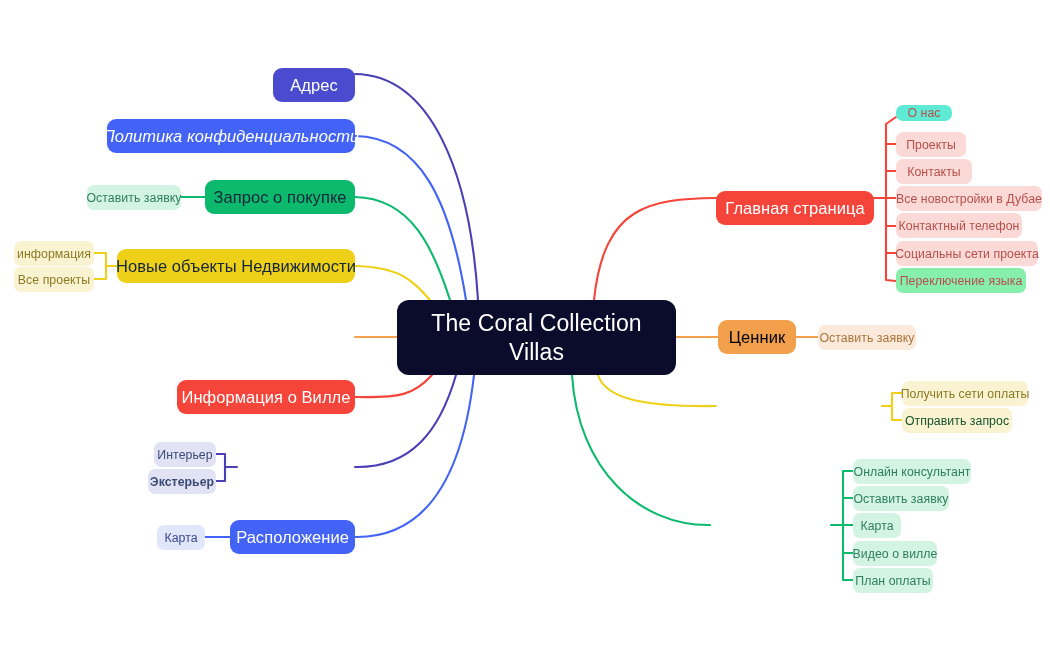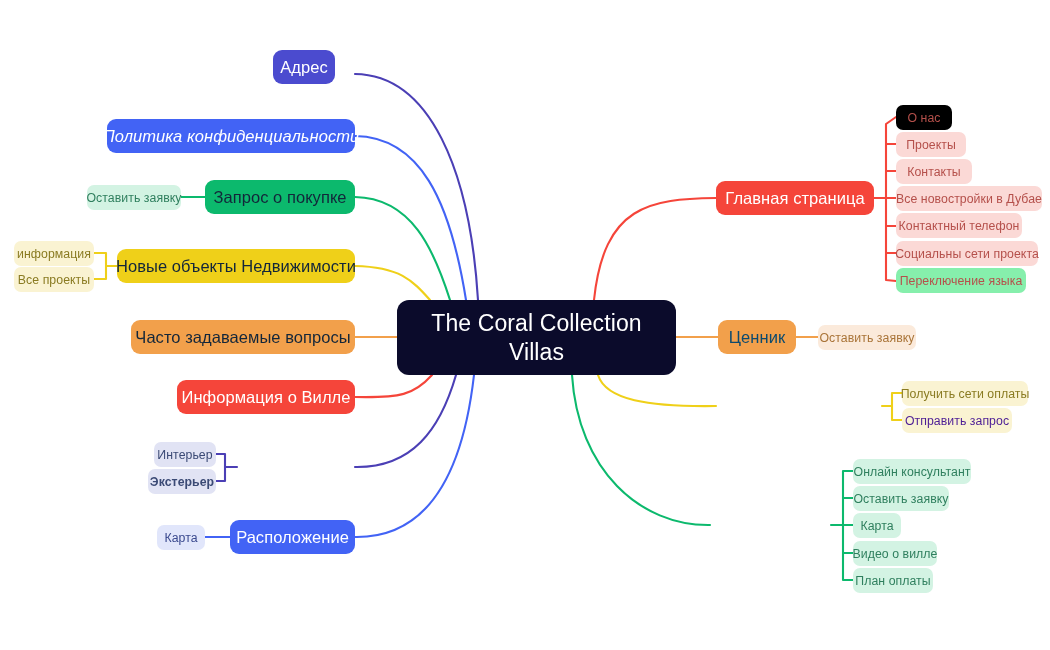--- a/index.html
+++ b/index.html
@@ -113,21 +113,21 @@
                M 843 525 L 853 525 M 843 553 L 853 553
                M 843 580 L 853 580"></path>
     </g>
   </svg>
 
   <div class="node root" style="left:397px; top:300px; width:279px; height:75px;">
     <span>The Coral Collection</span>
     <span>Villas</span>
   </div>
 
-  <div class="node branch" style="left:273px; top:50px; width:62px; height:34px; background:#4b4bcf; color:#ffffff;">
+  <div class="node branch" style="left:273px; top:68px; width:82px; height:34px; background:#4b4bcf; color:#ffffff;">
     <span>Адрес</span>
   </div>
 
   <div class="node branch" style="left:107px; top:119px; width:248px; height:34px; background:#4263f5; color:#ffffff;font-style:italic;">
     <span>Политика конфиденциальности</span>
   </div>
 
   <div class="node branch" style="left:205px; top:180px; width:150px; height:34px; background:#0cb96d; color:#13263a;">
     <span>Запрос о покупке</span>
   </div>
@@ -138,46 +138,43 @@
   <div class="node branch" style="left:117px; top:249px; width:238px; height:34px; background:#efd019; color:#13263a;">
     <span>Новые объекты Недвижимости</span>
   </div>
   <div class="node leaf" style="left:14px; top:241px; width:80px; height:25px; background:#faf3d2; color:#8a7b22;">
     <span>информация</span>
   </div>
   <div class="node leaf" style="left:14px; top:267px; width:80px; height:25px; background:#faf3d2; color:#8a7b22;">
     <span>Все проекты</span>
   </div>
 
-  <div class="node branch" style="left:131px; top:320px; width:224px; height:34px; background:#f2a04b; color:#13263a;">
-    <span>Часто задаваемые вопросы</span>
-  </div>
 
   <div class="node branch" style="left:177px; top:380px; width:178px; height:34px; background:#f5453a; color:#ffffff;">
     <span>Информация о Вилле</span>
   </div>
 
   <div class="node leaf" style="left:154px; top:442px; width:62px; height:25px; background:#e1e3f4; color:#3b4a75;">
     <span>Интерьер</span>
   </div>
   <div class="node leaf" style="left:148px; top:469px; width:68px; height:25px; background:#e1e3f4; color:#3b4a75;font-weight:bold;">
     <span>Экстерьер</span>
   </div>
 
   <div class="node branch" style="left:230px; top:520px; width:125px; height:34px; background:#4263f5; color:#ffffff;">
     <span>Расположение</span>
   </div>
   <div class="node leaf" style="left:157px; top:525px; width:48px; height:25px; background:#e1e6fb; color:#3b4a8f;">
     <span>Карта</span>
   </div>
 
-  <div class="node branch" style="left:716px; top:181px; width:158px; height:34px; background:#f5453a; color:#ffffff;">
+  <div class="node branch" style="left:716px; top:191px; width:158px; height:34px; background:#f5453a; color:#ffffff;">
     <span>Главная страница</span>
   </div>
-  <div class="node leaf" style="left:896px; top:105px; width:56px; height:25px; background:#000000; color:#b5504b;">
+  <div class="node leaf" style="left:896px; top:105px; width:56px; height:16px; background:#5eead4; color:#b5504b;">
     <span>О нас</span>
   </div>
   <div class="node leaf" style="left:896px; top:132px; width:70px; height:25px; background:#fbd9d6; color:#b5504b;">
     <span>Проекты</span>
   </div>
   <div class="node leaf" style="left:896px; top:159px; width:76px; height:25px; background:#fbd9d6; color:#b5504b;">
     <span>Контакты</span>
   </div>
   <div class="node leaf" style="left:896px; top:186px; width:146px; height:25px; background:#fbd9d6; color:#b5504b;">
     <span>Все новостройки в Дубае</span>
@@ -185,31 +182,31 @@
   <div class="node leaf" style="left:896px; top:213px; width:126px; height:25px; background:#fbd9d6; color:#b5504b;">
     <span>Контактный телефон</span>
   </div>
   <div class="node leaf" style="left:896px; top:241px; width:142px; height:25px; background:#fbd9d6; color:#b5504b;">
     <span>Социальны сети проекта</span>
   </div>
   <div class="node leaf" style="left:896px; top:268px; width:130px; height:25px; background:#86efac; color:#b5504b;">
     <span>Переключение языка</span>
   </div>
 
-  <div class="node branch" style="left:718px; top:320px; width:78px; height:34px; background:#f2a04b; color:#0c4a6e;">
+  <div class="node branch" style="left:718px; top:320px; width:78px; height:34px; background:#f2a04b; color:#000000;">
     <span>Ценник</span>
   </div>
   <div class="node leaf" style="left:818px; top:325px; width:98px; height:25px; background:#fbeadb; color:#a97438;">
     <span>Оставить заявку</span>
   </div>
 
   <div class="node leaf" style="left:902px; top:381px; width:126px; height:25px; background:#faf3d2; color:#8a7b22;">
     <span>Получить сети оплаты</span>
   </div>
-  <div class="node leaf" style="left:902px; top:408px; width:110px; height:25px; background:#faf3d2; color:#4c1d95;align-items:flex-end;">
+  <div class="node leaf" style="left:902px; top:408px; width:110px; height:25px; background:#faf3d2; color:#14532d;align-items:flex-end;">
     <span>Отправить запрос</span>
   </div>
 
   <div class="node leaf" style="left:853px; top:459px; width:118px; height:25px; background:#d3f3e3; color:#2f7f5e;">
     <span>Онлайн консультант</span>
   </div>
   <div class="node leaf" style="left:853px; top:486px; width:96px; height:25px; background:#d3f3e3; color:#2f7f5e;">
     <span>Оставить заявку</span>
   </div>
   <div class="node leaf" style="left:853px; top:513px; width:48px; height:25px; background:#d3f3e3; color:#2f7f5e;">

